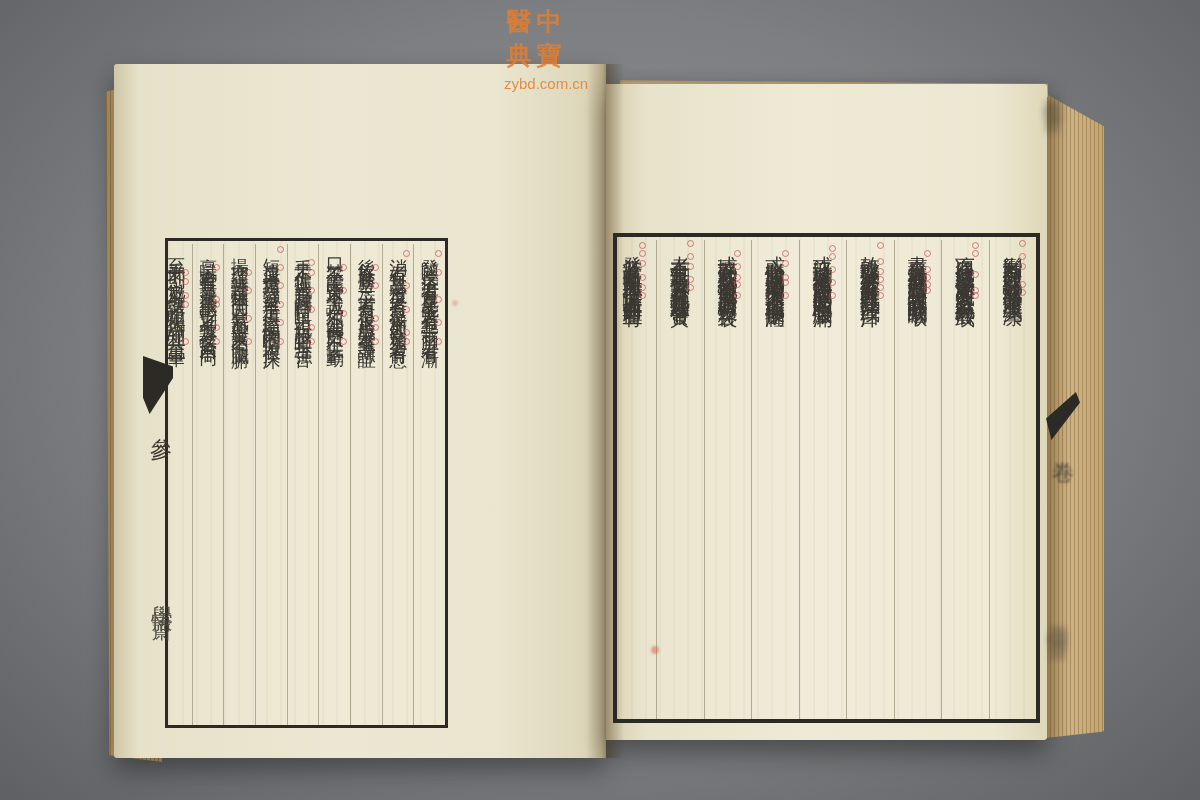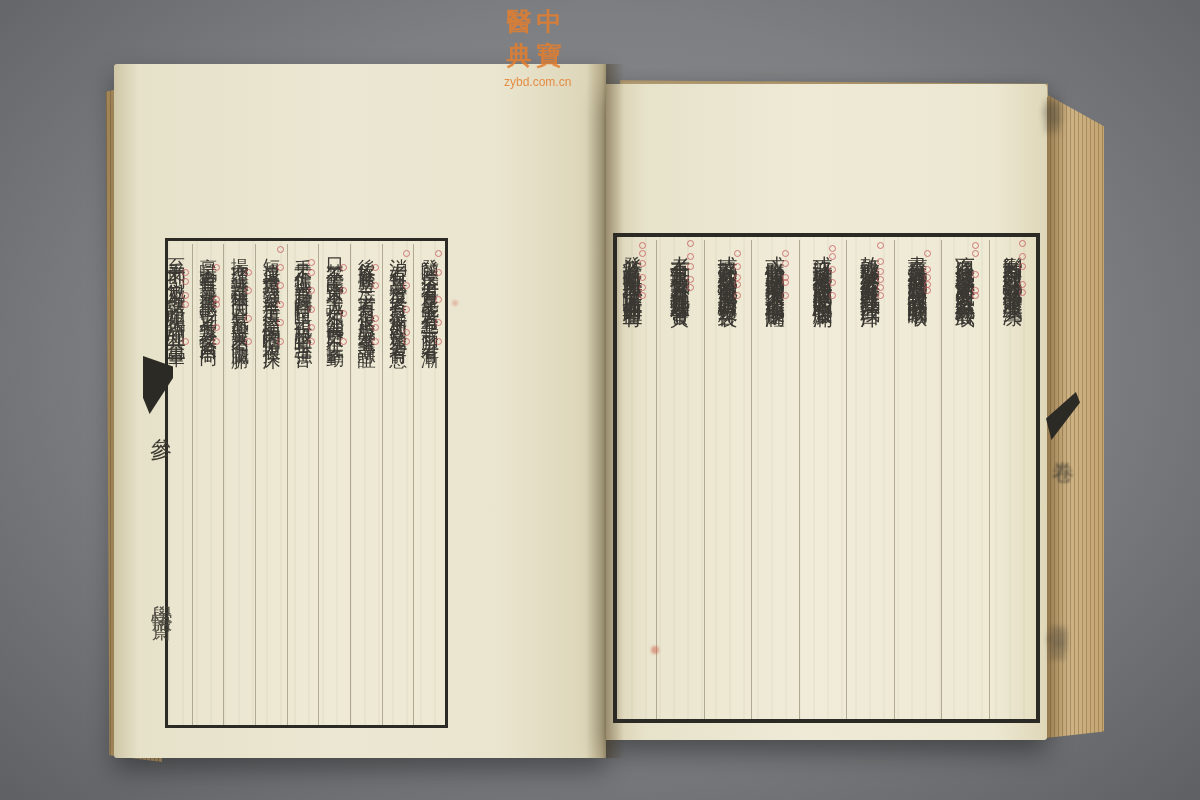--- a/index.html
+++ b/index.html
@@ -76,21 +76,21 @@
   .stain{position:absolute;border-radius:50%;background:rgba(209,106,85,.55);filter:blur(1px);}
   .stain1{left:651px;top:646px;width:8px;height:8px;}
   .stain2{left:452px;top:300px;width:6px;height:6px;opacity:.6;}
   
   .watermark{
     position:absolute;left:504px;top:5px;width:60px;height:96px;
     color:#e57e2e;opacity:.85;text-align:center;filter:blur(.3px);
   }
   .wm-grid{display:grid;grid-template-columns:1fr 1fr;direction:rtl;line-height:1.35;
     font-size:25px;font-weight:bold;}
-  .wm-url{font-size:12px;letter-spacing:0;margin-top:2px;
+  .wm-url{font-size:15px;letter-spacing:0;margin-top:2px;
     font-family:"Liberation Sans","DejaVu Sans",sans-serif;}
 </style>
 </head>
 <body>
 
 <div id="stage">
 
   <div class="edge-stack edge-left"></div>
   <div class="edge-stack edge-right"></div>
   <div class="edge-stack edge-top-right"></div>

